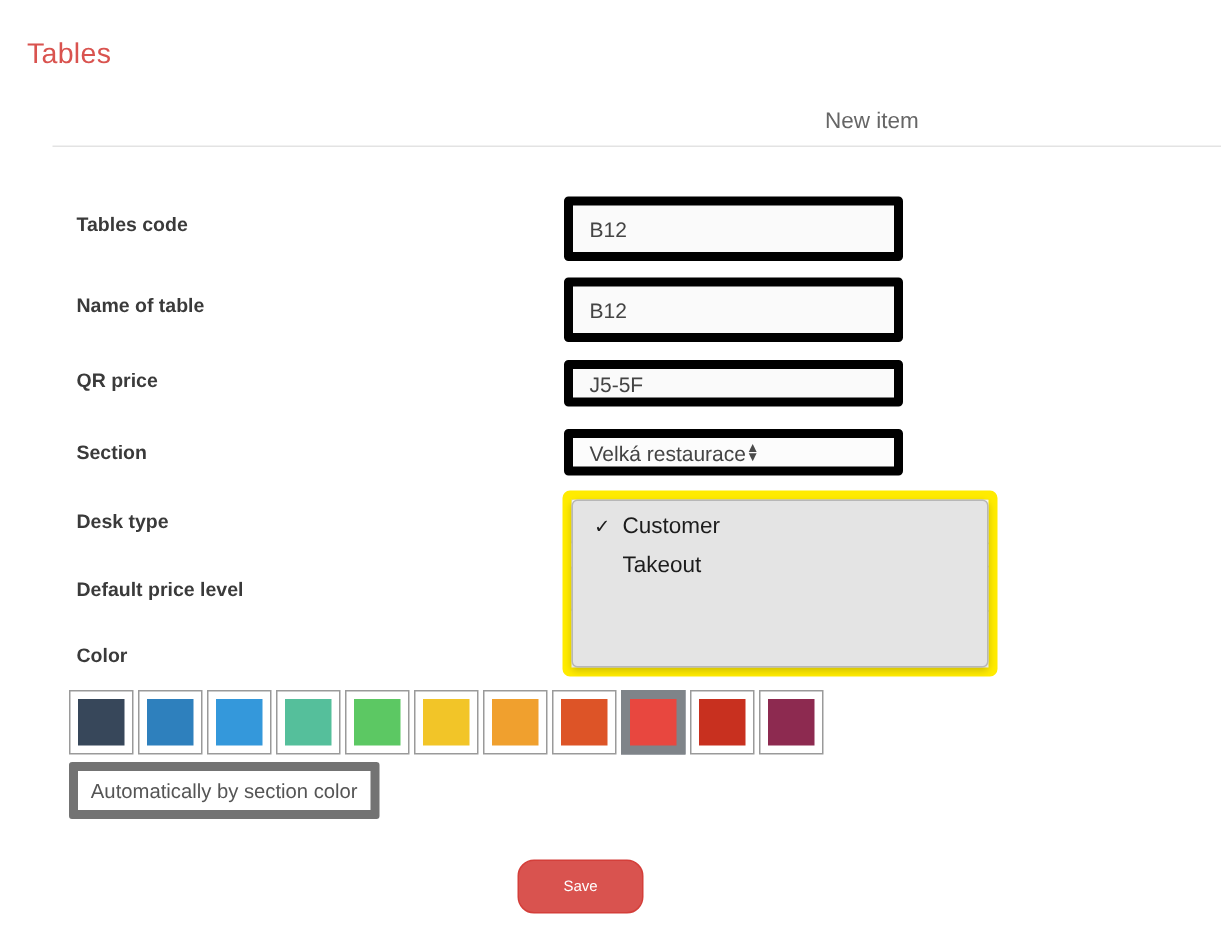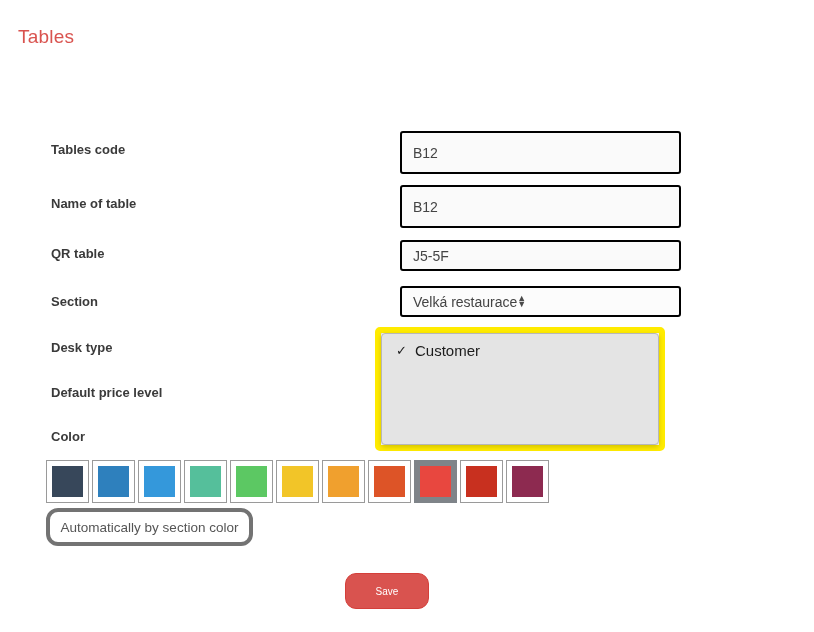--- a/index.html
+++ b/index.html
@@ -53,24 +53,24 @@
   .form-label {
     position: absolute;
     left: 51px;
     font-size: 13px;
     font-weight: bold;
     color: #3a3a3a;
     white-space: nowrap;
   }
   .field {
     position: absolute;
-    left: 400px;
-    width: 281px;
+    left: 376px;
+    width: 226px;
     background: #fafafa;
-    border: 2px solid #000000;
+    border: 6px solid #000000;
     border-radius: 3px;
     font-size: 14px;
     color: #444;
     padding: 0 11px;
     display: flex;
     align-items: center;
     font-family: "Liberation Sans", sans-serif;
   }
   .field.tall { height: 43px; }
   .field.short { height: 31px; }
@@ -169,23 +169,23 @@
     width: 100%;
     height: 100%;
   }
 
   .auto-color-btn {
     position: absolute;
     left: 46px;
     top: 508px;
     width: 207px;
     height: 38px;
-    border: 4px solid #737373;
+    border: 6px solid #737373;
     background: #ffffff;
-    border-radius: 12px;
+    border-radius: 2px;
     font-size: 13.5px;
     color: #555;
     display: flex;
     align-items: center;
     justify-content: center;
     font-family: "Liberation Sans", sans-serif;
   }
 
   
   .save-btn {
@@ -205,33 +205,36 @@
     font-family: "Liberation Sans", sans-serif;
   }
 </style>
 </head>
 <body>
 
 <div id="page">
 
   <div class="page-title">Tables</div>
 
+  <div class="panel-header">
+    <div class="panel-header-title">New item</div>
+  </div>
 
   <div class="form-row" style="top:131px">
     <div class="form-label" style="top:11px">Tables code</div>
     <div class="field tall" style="top:0">B12</div>
   </div>
 
   <div class="form-row" style="top:185px">
     <div class="form-label" style="top:11px">Name of table</div>
     <div class="field tall" style="top:0">B12</div>
   </div>
 
   <div class="form-row" style="top:240px">
-    <div class="form-label" style="top:6px">QR table</div>
+    <div class="form-label" style="top:6px">QR price</div>
     <div class="field short" style="top:0">J5-5F</div>
   </div>
 
   <div class="form-row" style="top:286px">
     <div class="form-label" style="top:8px">Section</div>
     <div class="field select" style="top:0">
       <span>Velká restaurace</span>
       <span class="spinner">
         <i>▲</i>
         <i>▼</i>
@@ -252,20 +255,23 @@
   <div class="form-row" style="top:429px">
     <div class="form-label" style="top:0">Color</div>
   </div>
 
   <div class="dropdown-highlight" style="border-color: rgb(255, 235, 0);"></div>
   <div class="dropdown-popup">
     <div class="dd-item">
       <span class="dd-check">✓</span>
       <span>Customer</span>
     </div>
+    <div class="dd-item">
+      <span>Takeout</span>
+    </div>
   </div>
 
   <div class="swatch-row" id="swatch-row">
       <div class="swatch">
         <div class="swatch-inner" style="background: rgb(55, 71, 90);"></div>
       </div>
       <div class="swatch">
         <div class="swatch-inner" style="background: rgb(46, 128, 189);"></div>
       </div>
       <div class="swatch">

